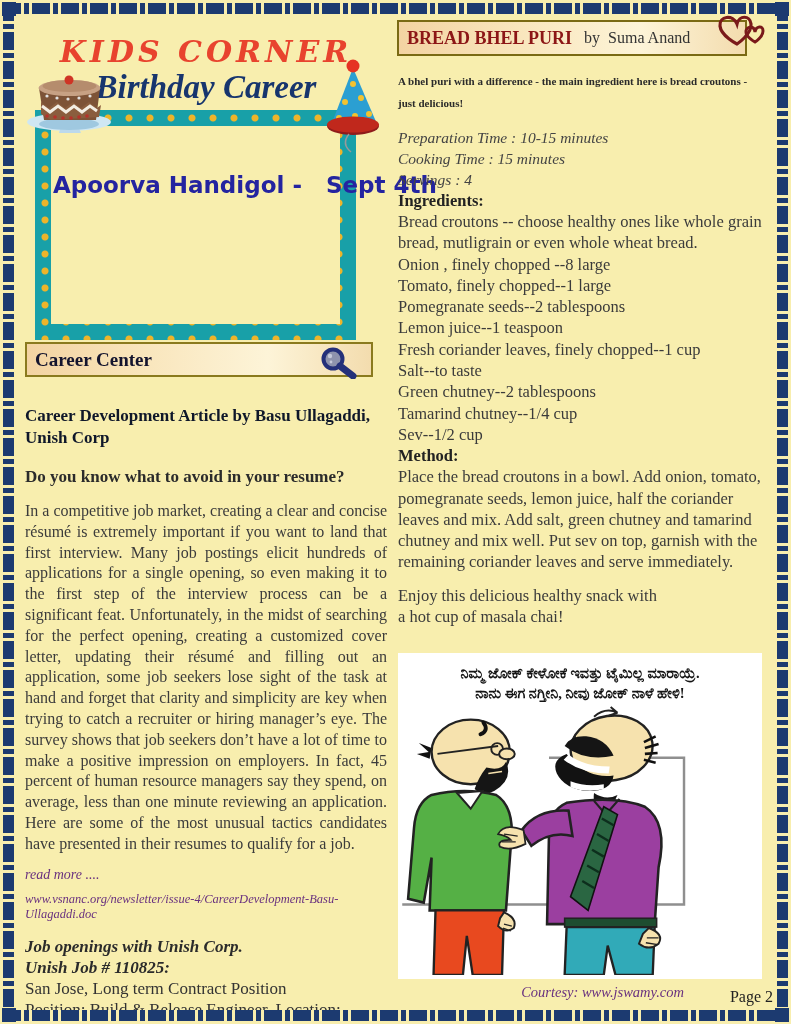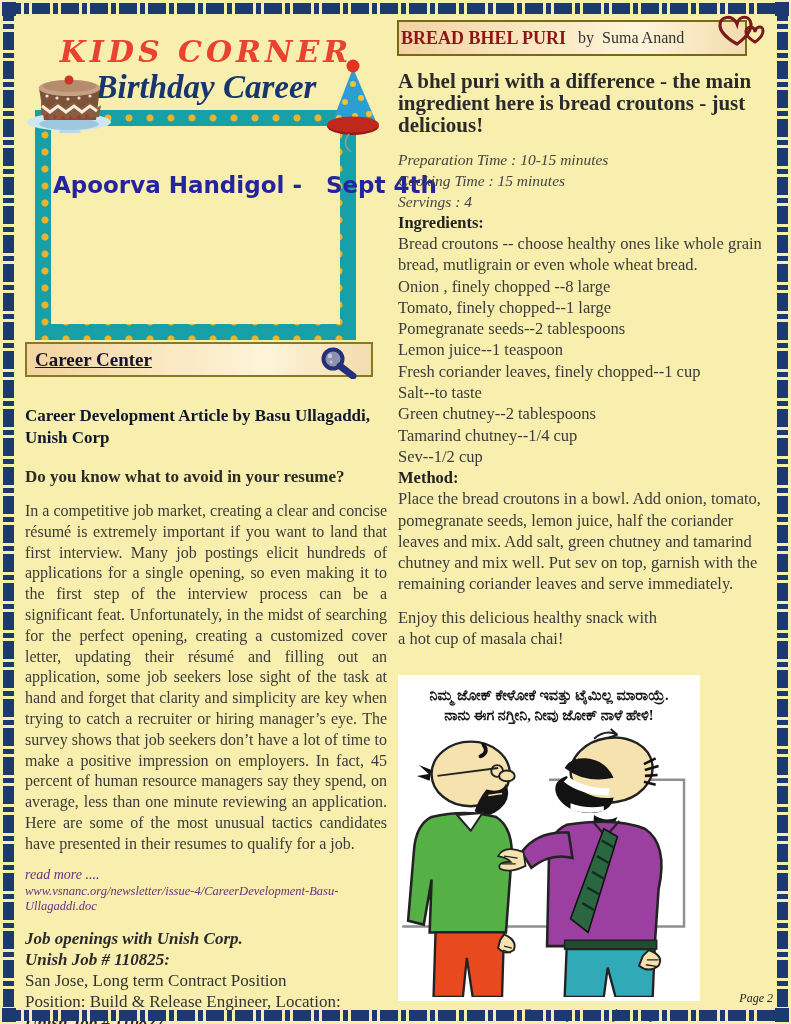--- a/index.html
+++ b/index.html
@@ -64,66 +64,66 @@
 
   
   .career-bar {
     position:relative; margin-top:2px;
     width:348px; height:35px;
     border:2px solid #8a7a1e;
     background:linear-gradient(90deg,#f3d3a2 0%,#f9e6bd 35%,#fdf4d8 70%,#f3dcae 100%);
     display:flex; align-items:center;
   }
   .career-bar .label {
-    font-weight:bold; font-size:19px; color:#14142e; padding-left:8px;text-decoration:underline;
+    font-weight:bold; font-size:19px; color:#14142e; padding-left:8px;
   }
   .mag { position:absolute; right:10px; top:3px; }
   .byline { font-weight:bold; font-size:17px; color:#0f172a; margin-top:28px; width:350px; line-height:22px; }
   .question { font-weight:bold; font-size:17px; color:#2b2b2b; margin-top:18px; }
   .article-body {
     margin-top:14px; font-size:16px; line-height:20.8px;
     text-align:justify; color:#3b3b3b; width:362px;
   }
   .readmore { font-style:italic; font-size:14px; color:#68307f; margin-top:12px; }
-  .readmore-url { font-style:italic; font-size:12.5px; color:#68307f; margin-top:1px; }
+  .readmore-url { font-style:italic; font-size:12.5px; color:#68307f; margin-top:9px; }
   .jobs { margin-top:14px; font-size:17px; line-height:21px; color:#333; }
   .jobs .bi { font-weight:bold; font-style:italic; color:#2b2b2b; }
 
   
   .recipe-bar {
     position:relative; margin-top:4px; margin-left:2px;
     width:350px; height:36px;
     border:2px solid #7a6a14;
     background:linear-gradient(90deg,#f3d3a2 0%,#f9e6bd 35%,#fdf4d8 70%,#f3dcae 100%);
     display:flex; align-items:center;
   }
-  .recipe-bar .rt { font-weight:bold; font-size:18px; color:#8c1616; padding-left:2px; }
+  .recipe-bar .rt { font-weight:bold; font-size:18px; color:#8c1616; padding-left:8px; }
   .recipe-bar .rby { font-size:16px; color:#333; padding-left:8px; white-space:pre; }
   .hearts-wrap { position:absolute; left:316px; top:-12px; z-index:4; }
-  .recipe-intro { font-weight:bold; font-size:21px; color:#2b2b2b; margin-top:14px; margin-left:3px; width:360px; line-height:22px; }
+  .recipe-intro { font-weight:bold; font-size:11px; color:#2b2b2b; margin-top:14px; margin-left:3px; width:360px; line-height:22px; }
   .recipe-meta { font-style:italic; font-size:15.5px; color:#444; margin-top:13px; margin-left:3px; line-height:21px; }
   .sec-label { font-weight:bold; font-size:16.5px; color:#222; margin-left:3px; line-height:21px; }
   .ingredients { font-size:16.5px; margin-left:3px; line-height:21.3px; width:366px; color:#3b3b3b; }
   .method-text { font-size:16.5px; margin-left:3px; line-height:21.3px; width:366px; color:#3b3b3b; }
   .closing { font-size:16.5px; margin-left:3px; line-height:21.3px; margin-top:12px; color:#3b3b3b; }
 
   
   .cartoon-box {
     margin-top:26px; margin-left:3px;
-    width:302px; background:#ffffff; padding:10px 4px 0 4px;
+    width:364px; background:#ffffff; padding:10px 4px 0 4px;
   }
   .kn-caption {
     font-weight:bold; font-size:14.5px; line-height:20px;
     color:#141414; text-align:center;
   }
   .courtesy-row { margin-left:3px; width:302px; text-align:right; margin-top:4px; }
   .courtesy { font-style:italic; font-size:14.5px; color:#68307f; padding-right:16px; }
   .page-num {
     position:absolute; right:18px; bottom:18px;
-    font-size:12px; color:#222;font-style:italic;
+    font-size:16px; color:#222;
   }
 </style>
 </head>
 <body>
 
 <div class="pb pb-top"></div>
 <div class="pb pb-bottom"></div>
 <div class="pb pb-left"></div>
 <div class="pb pb-right"></div>
 <div class="pb pb-corner pb-c1"></div>

